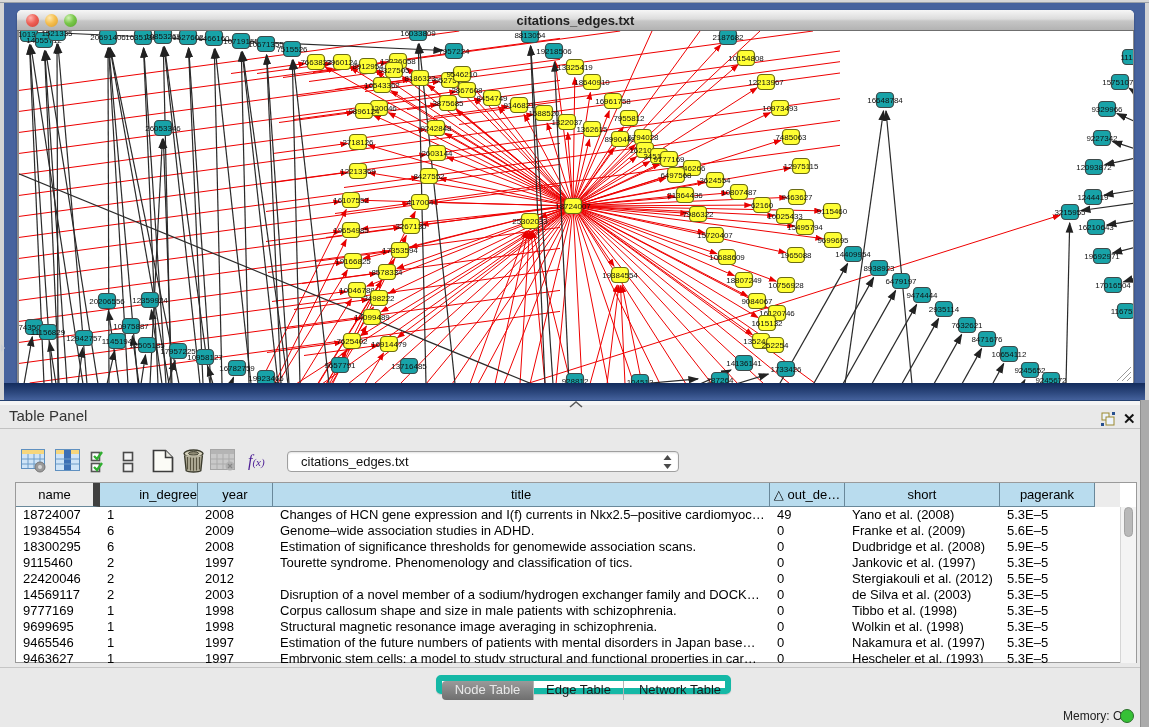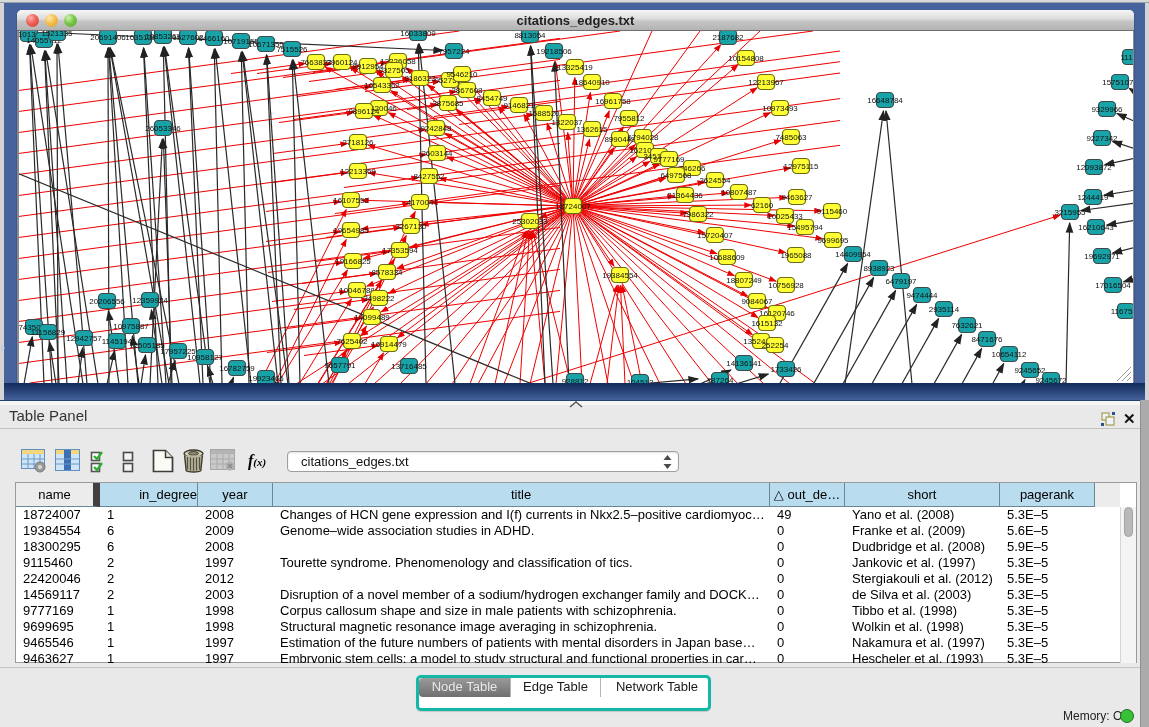--- a/index.html
+++ b/index.html
@@ -11,21 +11,21 @@
 #tbar .ti{position:absolute;width:100%;text-align:center;font-size:13px;font-weight:bold;color:#222;line-height:21px}
 .tl{position:absolute;top:3.5px;width:13px;height:13px;border-radius:50%}
 #shadow{position:absolute;left:4px;top:383px;width:1141px;height:17px;background:linear-gradient(#132c5c,#2c477d 55%,#44619c)}
 #panel{position:absolute;left:0;top:400px;width:1149px;height:327px;background:#e9e9e9}
 #panel .blt{position:absolute;left:0;top:0;width:1149px;height:1px;background:#23406f}
 #ph{position:absolute;left:0;top:1px;width:1140px;height:28px;border-bottom:1px solid #c2c2c2}
 #ph .t{position:absolute;left:9px;top:6px;font-size:15px;color:#333}
 #tb{position:absolute;left:0;top:30px;width:1140px;height:52px}
 #tablebox{position:absolute;left:15px;top:82px;width:1122px;height:181px;background:#fff;border:1px solid #9a9a9a}
 .rowz{position:absolute;left:0;top:83px;width:1140px;height:180px;overflow:hidden}
-#segs{position:absolute;left:416px;top:275px;width:295px;height:36px;border:3px solid #14b8a6;border-radius:5px;background:#fff;box-shadow:0 1px 1px rgba(0,0,0,.15)}
+#segs{position:absolute;left:436px;top:275px;width:295px;height:19px;border:6px solid #14b8a6;border-radius:5px;background:#fff;box-shadow:0 1px 1px rgba(0,0,0,.15)}
 .seg{position:absolute;top:0;height:19px;line-height:18px;text-align:center;font-size:13px;color:#1a1a1a}
 #mem{position:absolute;left:0;top:306px;width:1140px;height:21px;font-size:12px;color:#222}
 #rgray{position:absolute;left:1140px;top:0px;width:9px;height:327px;background:#ababab;border-left:1px solid #8f8f8f}
 </style></head><body>
 <div id="desk">
  <div class="topstrip"></div>
     <div class="lstrip"></div>
     <div class="rstrip"></div>
  <div id="win">
   <div id="tbar">
@@ -631,21 +631,21 @@
  <path d="M2.6,6.5l1.6,15.2c2.3,1.7 12.3,1.7 14.6,0l1.6,-15.2" fill="#b9b5a0" stroke="#3a3a2c" stroke-width="1.4"></path>
  <path d="M5.5,8v12.5M8.5,8.6v12.8M11.5,8.8v13M14.5,8.6v12.8M17.5,8v12.5" stroke="#57533f" stroke-width="1.3"></path>
 </svg>
 <svg style="position:absolute;left:210px;top:19px" width="26" height="24">
  <rect x="0.5" y="0.5" width="24" height="20" fill="#c9c9c9" stroke="#a5a5a5"></rect>
  <rect x="1" y="1" width="23" height="4" fill="#b4b4b4"></rect>
  <path d="M1,10h23M1,15h23M7,5v15M13,5v15M19,5v15" stroke="#ababab" stroke-width="1" fill="none"></path>
  <circle cx="20" cy="17" r="4.5" fill="#b0b0b0"></circle>
         <path d="M18,15l4,4m0,-4l-4,4" stroke="#888" stroke-width="1.2"></path>
 </svg>
-<div style="position:absolute;left:248px;top:22px;width:30px;height:18px;font-family:'Liberation Serif',serif;font-style:italic;font-weight:bold;font-size:16px;color:#000000">f<span style="font-size:11px">(x)</span></div>
+<div style="position:absolute;left:248px;top:22px;width:30px;height:18px;font-family:'Liberation Serif',serif;font-style:italic;font-weight:normal;font-size:16px;color:#4c1d95">f<span style="font-size:11px">(x)</span></div>
 <div style="position:absolute;left:287px;top:21px;width:392px;height:21px;background:#fff;border:1px solid #9f9f9f;border-radius:4px;box-shadow:inset 0 1px 2px rgba(0,0,0,.12)">
   <div style="position:absolute;left:13px;top:2px;font-size:13px;color:#111">citations_edges.txt</div>
   <svg style="position:absolute;right:6px;top:3px" width="9" height="14">
           <path d="M4.5,0L8.5,5H0.5Z" fill="#4a4a4a"></path>
           <path d="M4.5,14L8.5,9H0.5Z" fill="#4a4a4a"></path>
         </svg>
 </div>
 </div>
  <div id="tablebox"></div>
 <div class="rowz" style="font-size:13px;color:#000">
@@ -673,20 +673,21 @@
         <div style="position:absolute;left:182px;top:0;width:75px;height:16px;padding-left:7px;overflow:hidden;white-space:nowrap">2009</div>
         <div style="position:absolute;left:257px;top:0;width:497px;height:16px;padding-left:7px;overflow:hidden;white-space:nowrap">Genome–wide association studies in ADHD.</div>
         <div style="position:absolute;left:754px;top:0;width:75px;height:16px;padding-left:7px;overflow:hidden;white-space:nowrap">0</div>
         <div style="position:absolute;left:829px;top:0;width:155px;height:16px;padding-left:7px;overflow:hidden;white-space:nowrap">Franke et al. (2009)</div>
         <div style="position:absolute;left:984px;top:0;width:95px;height:16px;padding-left:7px;overflow:hidden;white-space:nowrap">5.6E–5</div>
       </div>
       <div style="position:absolute;left:16px;top:56px;width:1110px;height:16px">
         <div style="position:absolute;left:0px;top:0;width:84px;height:16px;padding-left:7px;overflow:hidden;white-space:nowrap">18300295</div>
         <div style="position:absolute;left:84px;top:0;width:98px;height:16px;padding-left:7px;overflow:hidden;white-space:nowrap">6</div>
         <div style="position:absolute;left:182px;top:0;width:75px;height:16px;padding-left:7px;overflow:hidden;white-space:nowrap">2008</div>
+        <div style="position:absolute;left:257px;top:0;width:497px;height:16px;padding-left:7px;overflow:hidden;white-space:nowrap">Estimation of significance thresholds for genomewide association scans.</div>
         <div style="position:absolute;left:754px;top:0;width:75px;height:16px;padding-left:7px;overflow:hidden;white-space:nowrap">0</div>
         <div style="position:absolute;left:829px;top:0;width:155px;height:16px;padding-left:7px;overflow:hidden;white-space:nowrap">Dudbridge et al. (2008)</div>
         <div style="position:absolute;left:984px;top:0;width:95px;height:16px;padding-left:7px;overflow:hidden;white-space:nowrap">5.9E–5</div>
       </div>
       <div style="position:absolute;left:16px;top:72px;width:1110px;height:16px">
         <div style="position:absolute;left:0px;top:0;width:84px;height:16px;padding-left:7px;overflow:hidden;white-space:nowrap">9115460</div>
         <div style="position:absolute;left:84px;top:0;width:98px;height:16px;padding-left:7px;overflow:hidden;white-space:nowrap">2</div>
         <div style="position:absolute;left:182px;top:0;width:75px;height:16px;padding-left:7px;overflow:hidden;white-space:nowrap">1997</div>
         <div style="position:absolute;left:257px;top:0;width:497px;height:16px;padding-left:7px;overflow:hidden;white-space:nowrap">Tourette syndrome. Phenomenology and classification of tics.</div>
         <div style="position:absolute;left:754px;top:0;width:75px;height:16px;padding-left:7px;overflow:hidden;white-space:nowrap">0</div>

